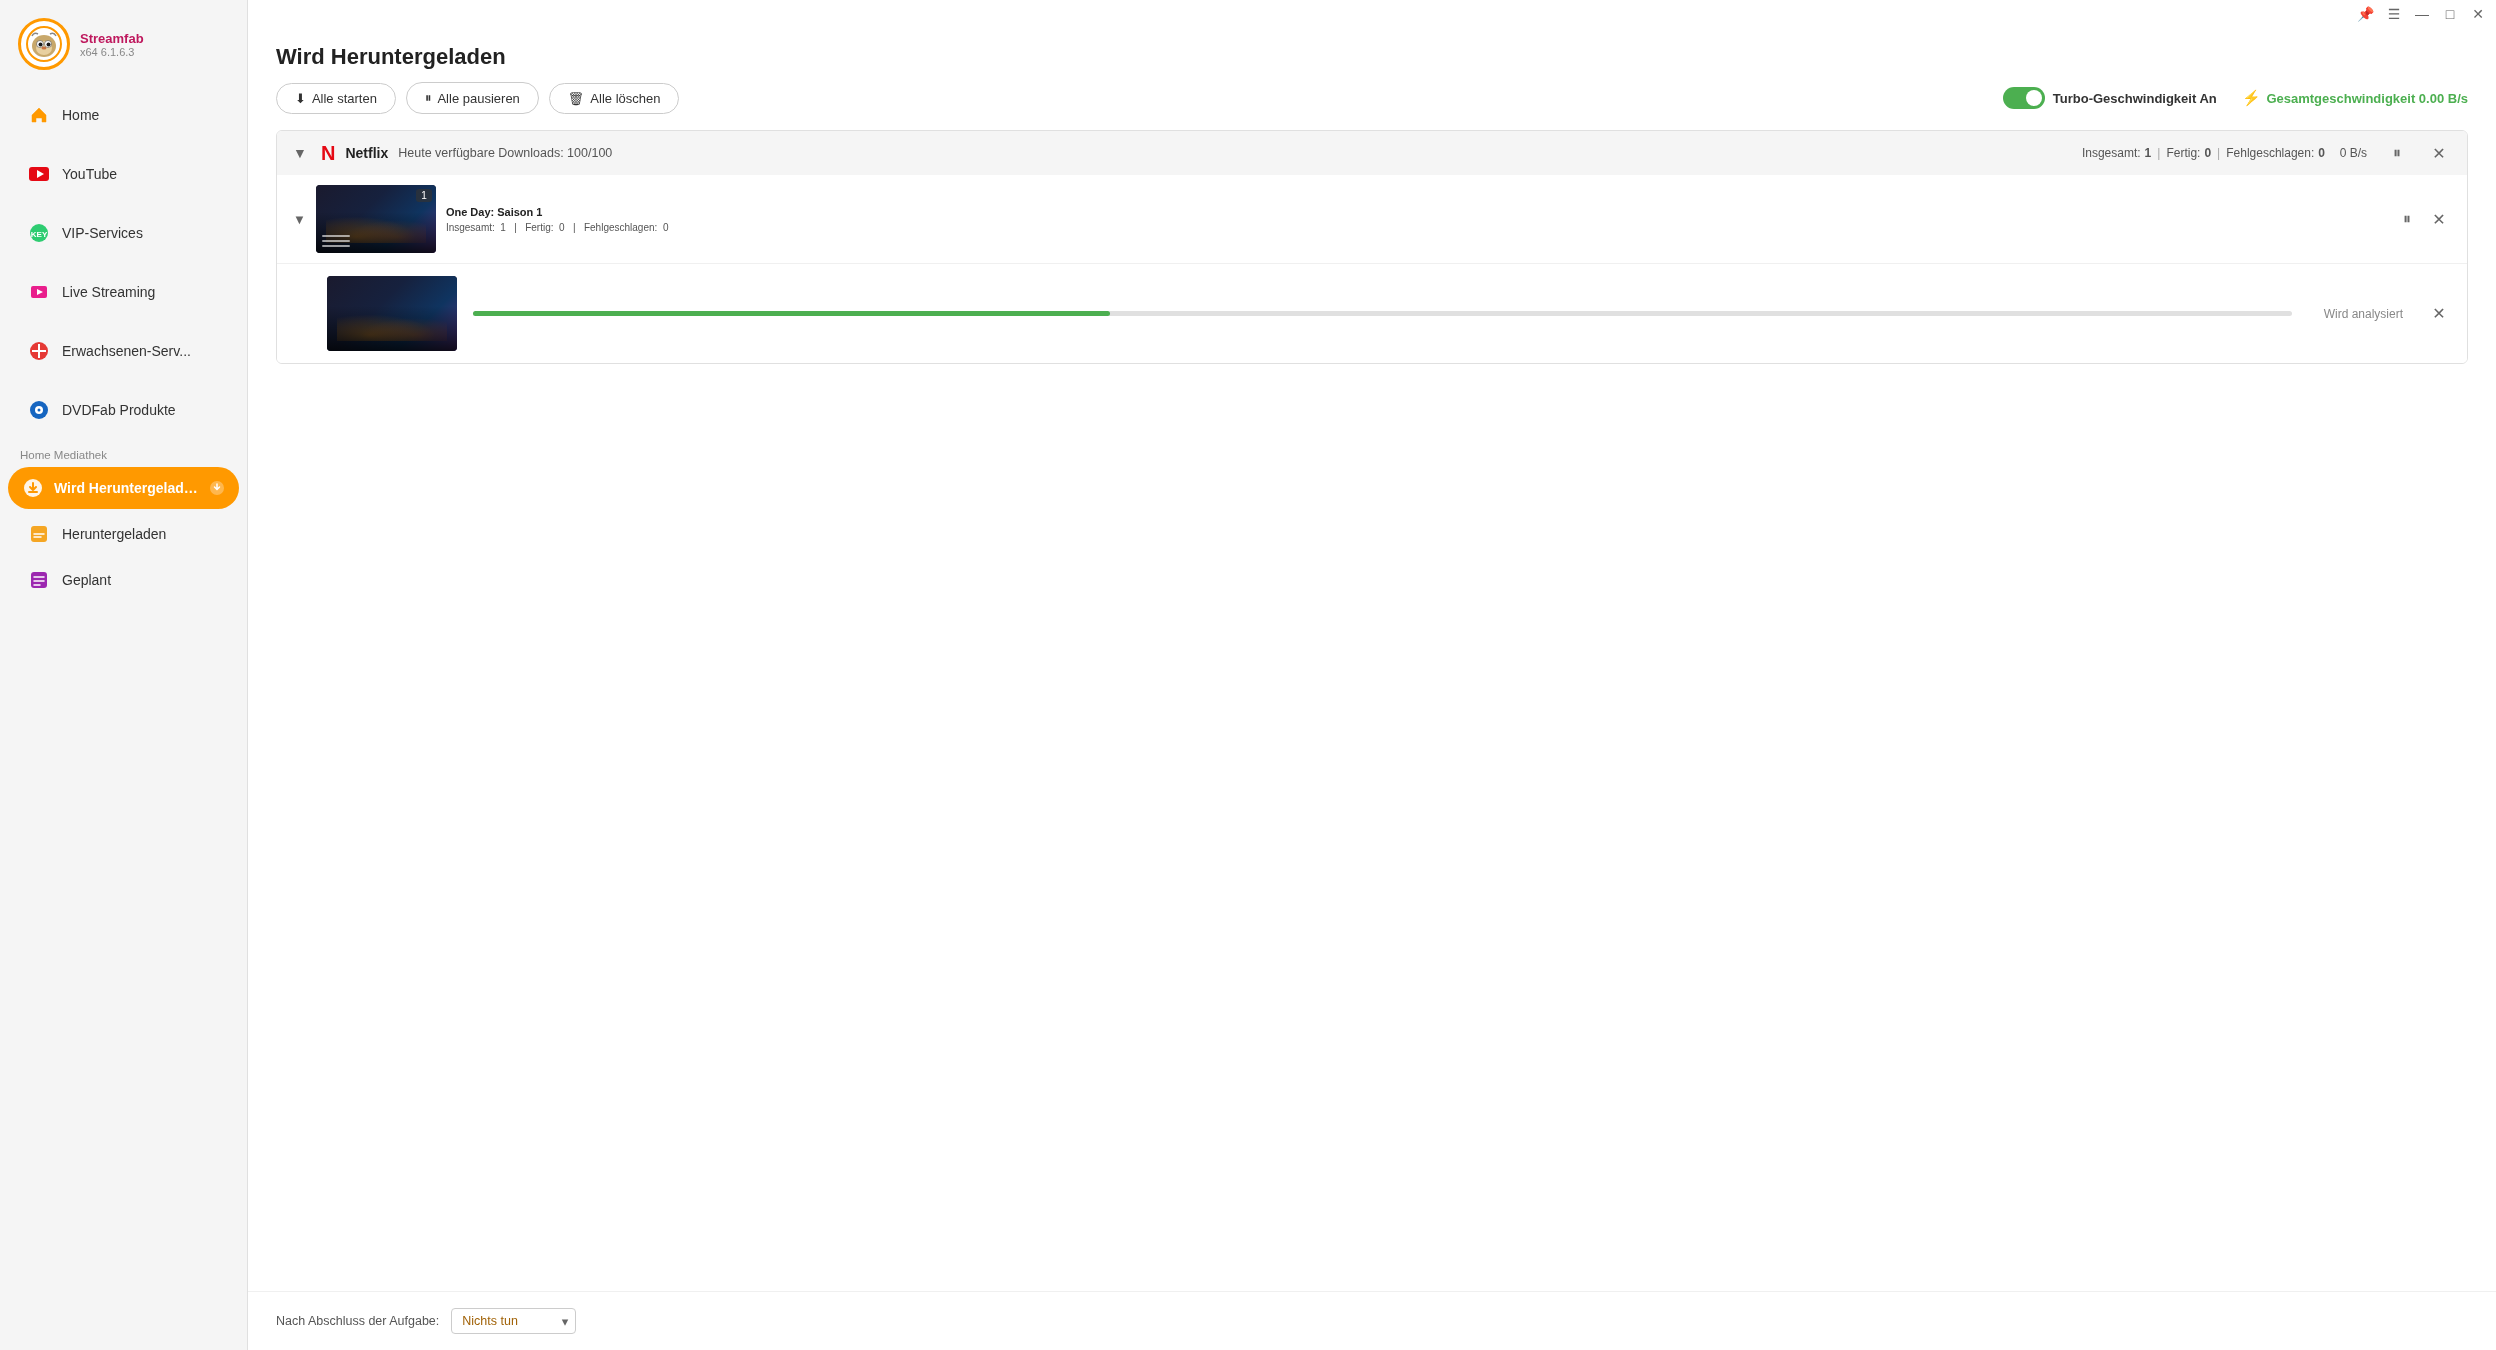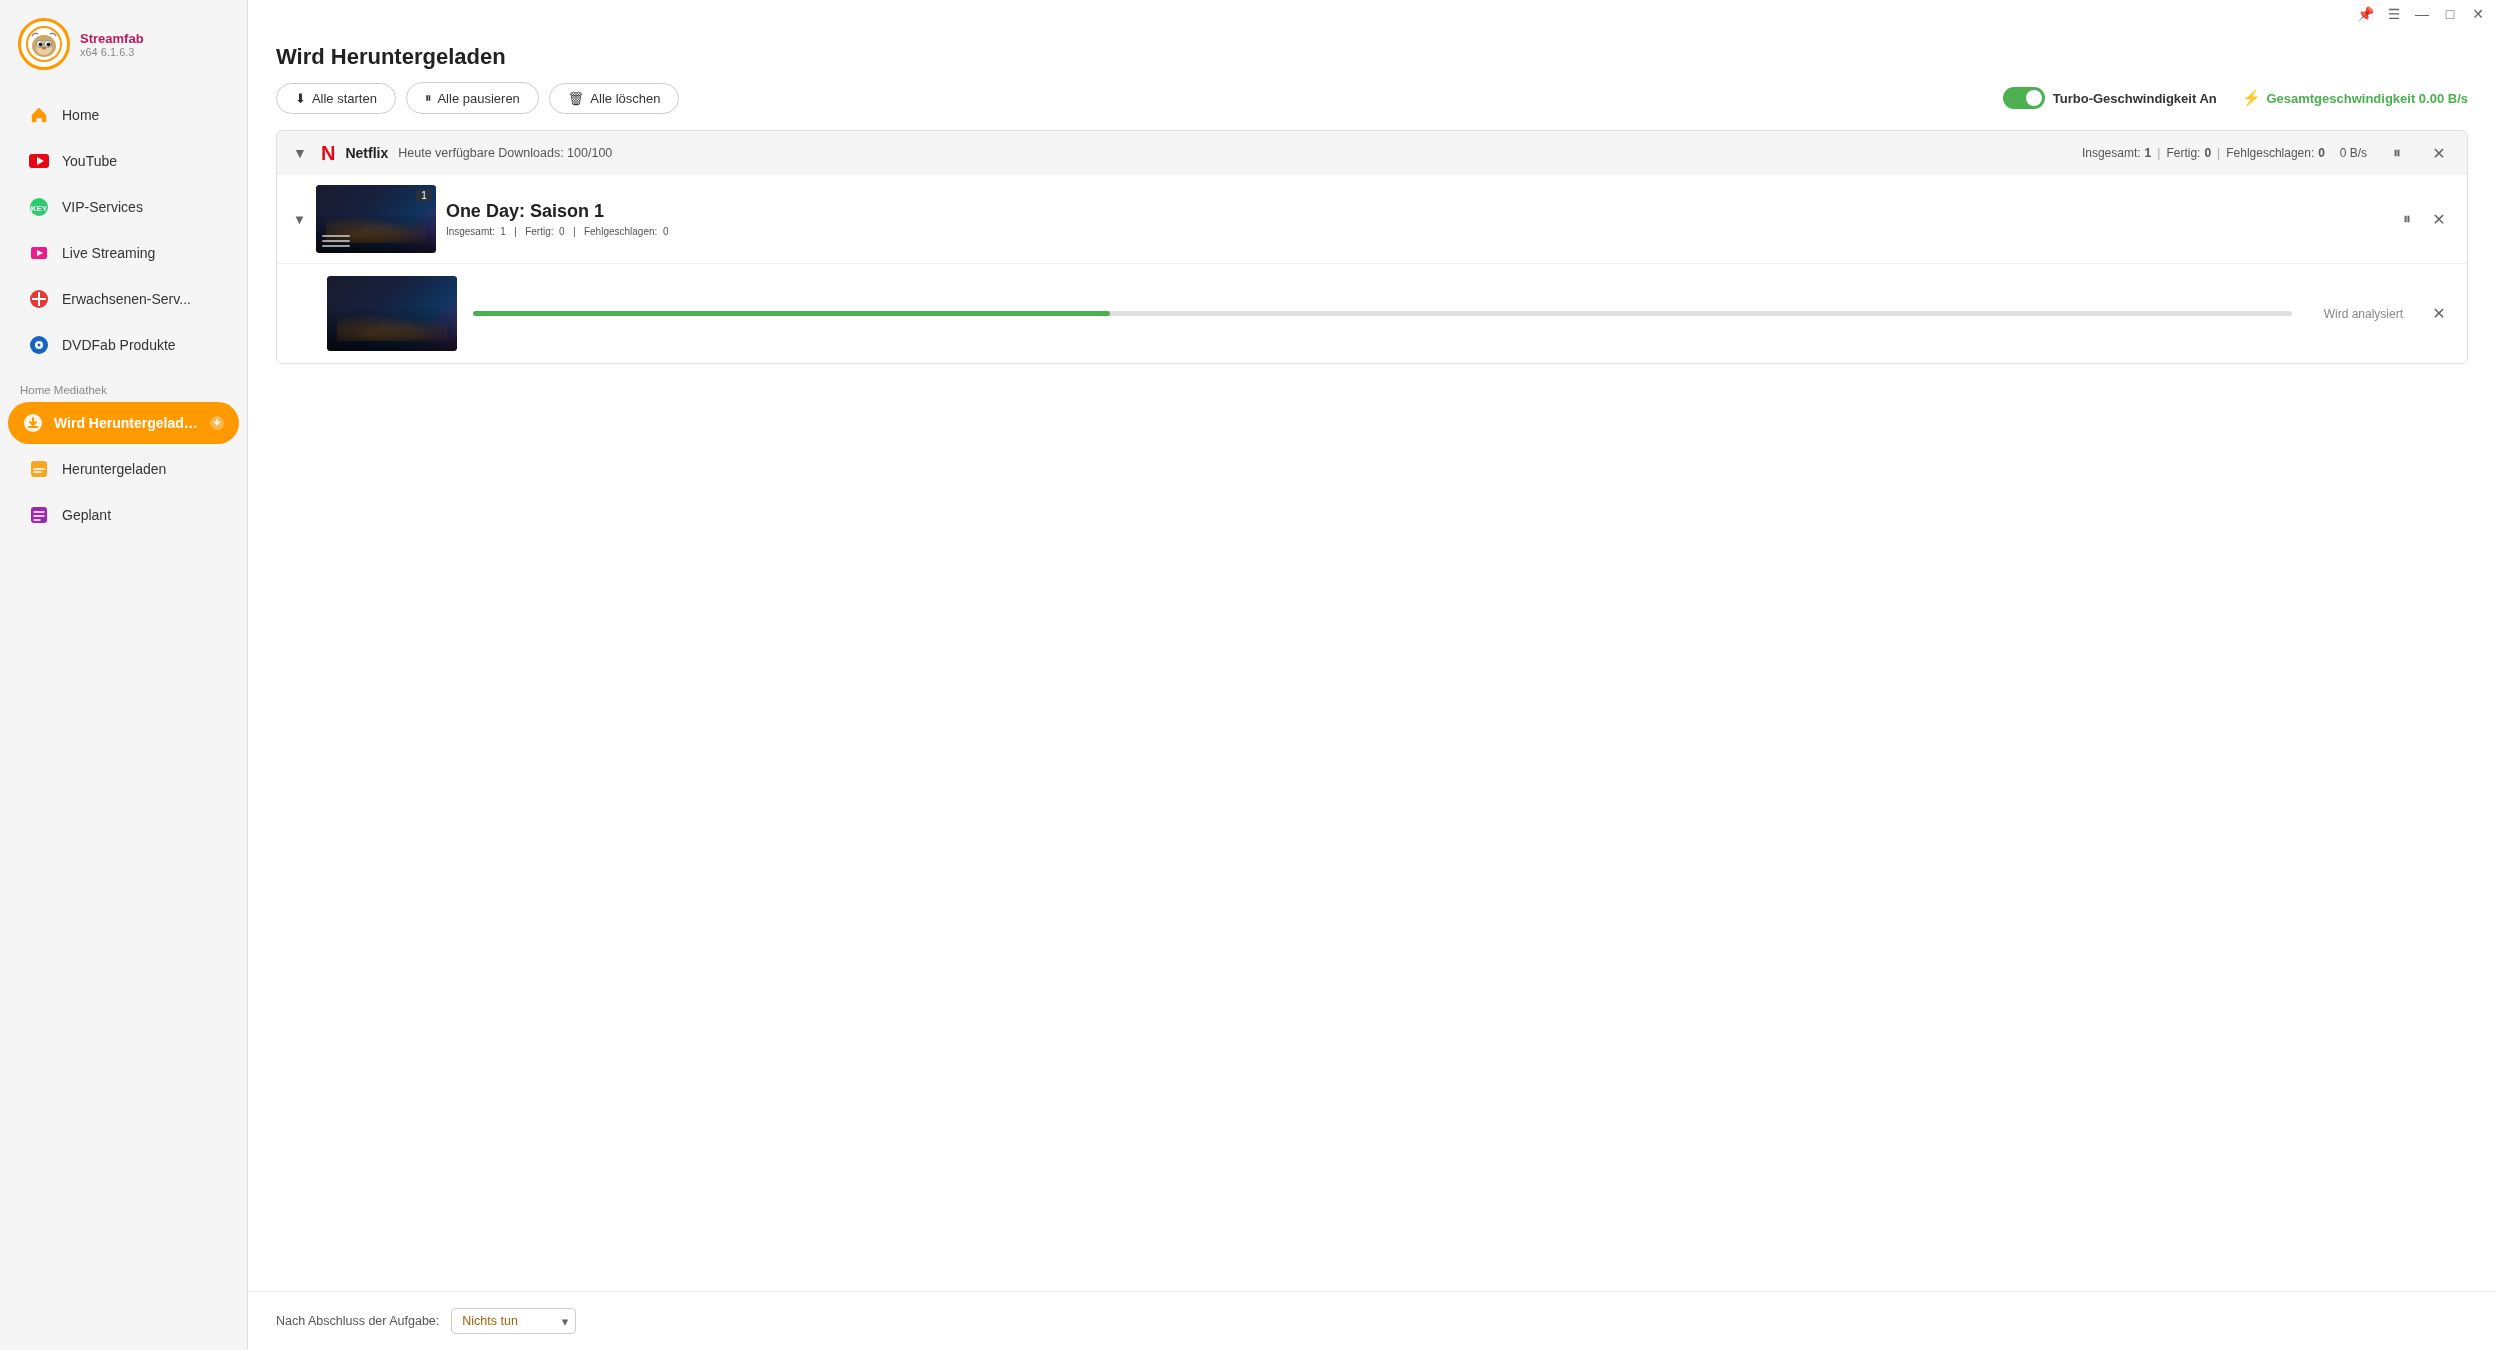--- a/index.html
+++ b/index.html
@@ -29,21 +29,21 @@
       border: 3px solid #f90;
       display: flex; align-items: center; justify-content: center;
       overflow: hidden;
       flex-shrink: 0;
     }
     .logo-circle svg { width: 36px; height: 36px; }
     .logo-text { display: flex; flex-direction: column; }
     .logo-name { font-weight: 700; font-size: 13px; color: #be185d; }
     .logo-version { font-size: 11px; color: #888; }
 
-    .sidebar-nav { display: flex; flex-direction: column; padding: 4px 0; }
+    .sidebar-nav { display: flex; flex-direction: column; padding: 4px 0; gap: 13px; }
     .nav-item {
       display: flex; align-items: center; gap: 12px;
       padding: 11px 20px;
       cursor: pointer;
       font-size: 14px;
       color: #333;
       border-radius: 0;
       transition: background 0.15s;
     }
     .nav-icon { width: 22px; height: 22px; display: flex; align-items: center; justify-content: center; flex-shrink: 0; }
@@ -246,21 +246,21 @@
       position: absolute;
       bottom: 6px; left: 6px;
       display: flex; flex-direction: column; gap: 3px;
     }
     .series-thumb-line {
       width: 28px; height: 2px;
       background: rgba(255,255,255,0.6);
       border-radius: 1px;
     }
     .series-info { flex: 1; }
-    .series-title { font-size: 18px; font-weight: 600; color: #222; margin-bottom: 4px; }
+    .series-title { font-size: 11px; font-weight: 600; color: #222; margin-bottom: 4px; }
     .series-stats { font-size: 10px; color: #555; }
     .series-actions {
       display: flex; align-items: center; gap: 8px;
     }
     .series-pause-btn, .series-close-btn {
       width: 24px; height: 24px;
       display: flex; align-items: center; justify-content: center;
       cursor: pointer;
       color: #666;
       font-size: 16px;

